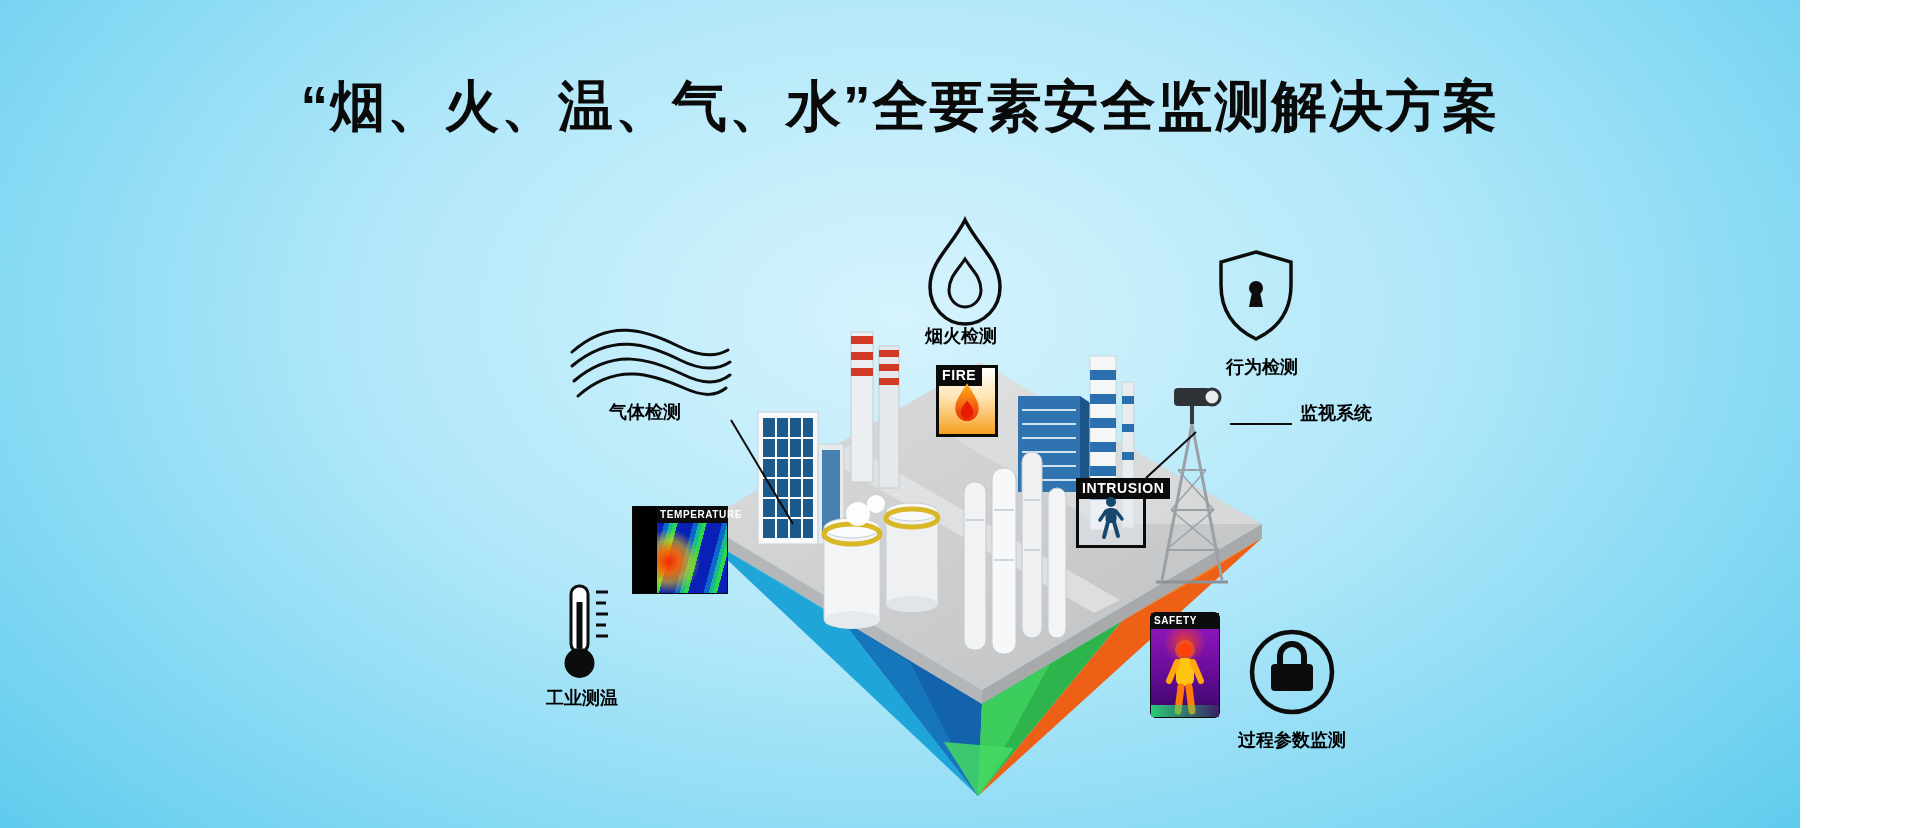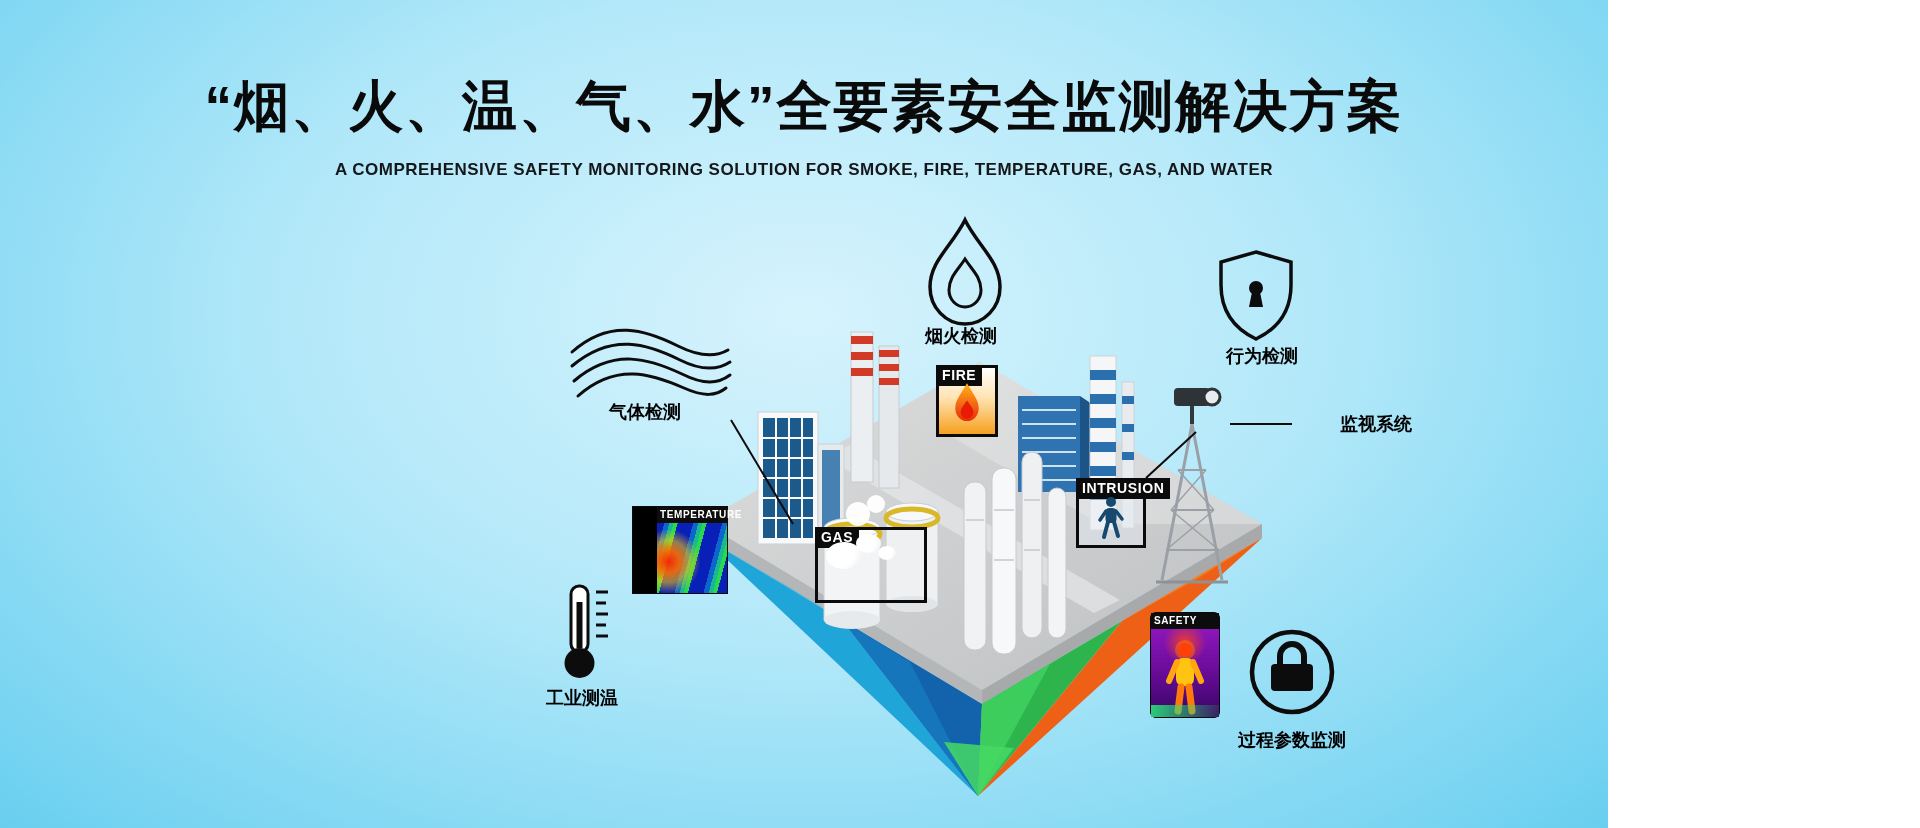--- a/index.html
+++ b/index.html
@@ -1,17 +1,17 @@
 <!DOCTYPE html>
 <html><head>
 <meta charset="utf-8">
 <style>
   html,body{margin:0;padding:0;background:#fff;}
   .banner{
-    position:relative;width:1608px;height:828px;overflow:hidden;
+    position:relative;width:1800px;height:828px;overflow:hidden;
     font-family:"Liberation Sans","DejaVu Sans",sans-serif;
     background:radial-gradient(1500px 950px at 50% 38%, #d6f3fd 0%, #b2e8f9 35%, #74d3f1 70%, #3cbde7 100%);
   }
   .title{
     position:absolute;top:70px;left:0;width:100%;margin:0;text-align:center;
     font-size:55px;font-weight:800;color:#0a0a0a;letter-spacing:2px;z-index:5;
   }
   .subtitle{
     position:absolute;top:160px;left:0;width:100%;margin:0;text-align:center;
     font-size:17px;font-weight:600;color:#15171a;letter-spacing:.5px;z-index:5;
@@ -61,21 +61,20 @@
   .puff.p1{width:36px;height:27px;left:8px;top:12px;}
   .puff.p2{width:25px;height:19px;left:38px;top:4px;}
   .puff.p3{width:18px;height:14px;left:60px;top:16px;}
 </style>
 </head>
 <body>
 
 <div class="banner">
 
   <h1 class="title">“烟、火、温、气、水”全要素安全监测解决方案</h1>
-  <p class="subtitle">A COMPREHENSIVE SAFETY MONITORING SOLUTION FOR SMOKE, FIRE, TEMPERATURE, GAS, AND WATER</p>
 
   <svg class="scene" width="1920" height="828" viewBox="0 0 1920 828">
     <defs>
       <linearGradient id="platformGrad" x1="0" y1="0" x2="1" y2="1">
         <stop offset="0" stop-color="#dedede"></stop>
         <stop offset="1" stop-color="#bdbfc1"></stop>
       </linearGradient>
       <linearGradient id="fireGrad" x1="0" y1="0" x2="0" y2="1">
         <stop offset="0" stop-color="#ffb31a"></stop>
         <stop offset="1" stop-color="#e82c08"></stop>
@@ -238,22 +237,22 @@
     </g>
 
     <g>
       <circle cx="1292" cy="672" r="40" fill="none" stroke="#0c0c0c" stroke-width="4.5"></circle>
       <path d="M1280 666 V656 A12 12 0 0 1 1304 656 V666" fill="none" stroke="#0c0c0c" stroke-width="6"></path>
       <rect x="1271" y="664" width="42" height="27" rx="4" fill="#0c0c0c"></rect>
     </g>
   </svg>
 
   <div class="callout-label centered" style="left:961px;top:324px;">烟火检测</div>
-  <div class="callout-label centered" style="left:1262px;top:344px;">行为检测</div>
-  <div class="callout-label" style="left:1300px;top:412px;margin-left:40px;">监视系统</div>
+  <div class="callout-label centered" style="left:1262px;top:355px;">行为检测</div>
+  <div class="callout-label" style="left:1300px;top:401px;">监视系统</div>
   <div class="callout-label centered" style="left:645px;top:400px;">气体检测</div>
   <div class="callout-label centered" style="left:582px;top:686px;">工业测温</div>
   <div class="callout-label centered" style="left:1292px;top:728px;">过程参数监测</div>
 
   <div class="tile temperature-tile">
     <div class="tile-tag">TEMPERATURE</div>
     <div class="thermal-img temp-img"></div>
   </div>
 
   <div class="tile safety-tile">
@@ -264,26 +263,20 @@
         <circle cx="22" cy="11" r="7" fill="#ff4008"></circle>
         <rect x="13" y="19" width="18" height="28" rx="7" fill="#ffc411"></rect>
         <line x1="14" y1="23" x2="6" y2="42" stroke="#ffa50e" stroke-width="6" stroke-linecap="round"></line>
         <line x1="30" y1="23" x2="38" y2="42" stroke="#ffa50e" stroke-width="6" stroke-linecap="round"></line>
         <line x1="18" y1="48" x2="15" y2="72" stroke="#ff7a0a" stroke-width="7" stroke-linecap="round"></line>
         <line x1="26" y1="48" x2="29" y2="72" stroke="#ff7a0a" stroke-width="7" stroke-linecap="round"></line>
       </svg>
     </div>
   </div>
 
-  <div class="frame-box gas-box">
-    <div class="frame-tag">GAS</div>
-    <div class="puff p1"></div>
-    <div class="puff p2"></div>
-    <div class="puff p3"></div>
-  </div>
 
   <div class="frame-box fire-box">
     <div class="frame-tag">FIRE</div>
     <svg width="36" height="48" viewBox="0 0 40 52">
       <path d="M20 3 C14 14 7 21 7 31 A13 14 0 0 0 33 31 C33 21 26 14 20 3 Z" fill="url(#fireGrad)"></path>
       <path d="M20 22 C17 27 13 30 13 35 A7 7.5 0 0 0 27 35 C27 30 23 27 20 22 Z" fill="#e81c04"></path>
     </svg>
   </div>
 
   <div class="frame-box intrusion-box">

